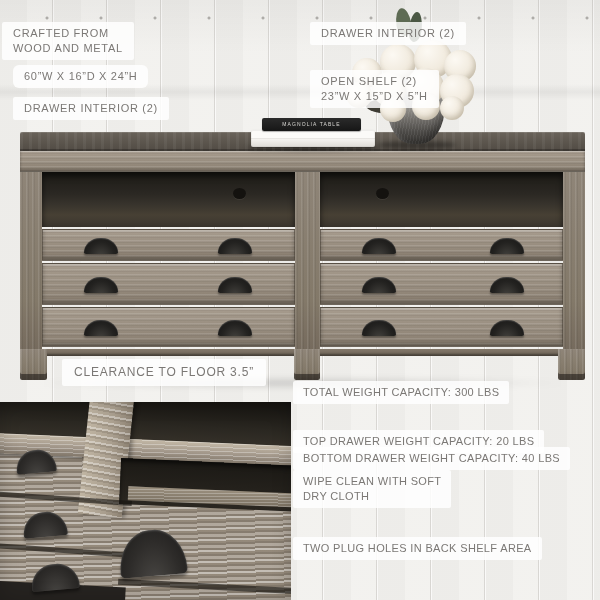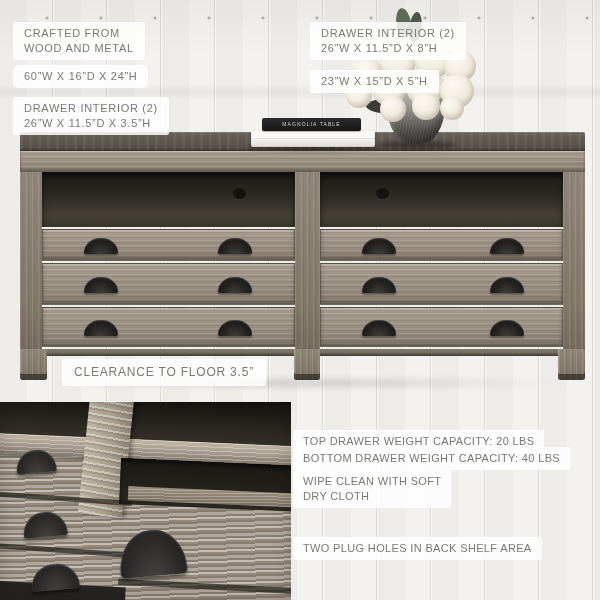--- a/index.html
+++ b/index.html
@@ -220,44 +220,46 @@
     <div class="abs cu-seam cu-seam2"></div>
     <div class="abs cu-seam cu-seam3"></div>
     <div class="abs cu-floor"></div>
     <div class="cu-pull cu-p1"></div>
     <div class="cu-pull cu-p2"></div>
     <div class="cu-pull cu-p3"></div>
     <div class="cu-pull cu-pbig"></div>
     <div class="abs cu-vignette"></div>
   </div>
 
-  <div class="label" style="left:13px;top:22px;">
+  <div class="label" style="left:2px;top:22px;">
     <span class="ln">CRAFTED FROM</span>
     <span class="ln">WOOD AND METAL</span>
   </div>
   <div class="label" style="left:13px;top:65px;border-radius:6px;">
     <span class="ln">60”W X 16”D X 24”H</span>
   </div>
   <div class="label" style="left:13px;top:97px;">
     <span class="ln">DRAWER INTERIOR (2)</span>
-    <span class="ln">26”W X 11.5”D X 3.5”H</span>
   </div>
 
   <div class="label" style="left:310px;top:22px;">
     <span class="ln">DRAWER INTERIOR (2)</span>
-    <span class="ln">26”W X 11.5”D X 8”H</span>
   </div>
   <div class="label" style="left:310px;top:70px;">
+    <span class="ln">OPEN SHELF (2)</span>
     <span class="ln">23”W X 15”D X 5”H</span>
   </div>
 
   <div class="label clearance">
     <span class="ln">CLEARANCE TO FLOOR 3.5”</span>
   </div>
 
+  <div class="label spec-row" style="left:293px;top:381px;">
+    <span class="ln">TOTAL WEIGHT CAPACITY: 300 LBS</span>
+  </div>
   <div class="label spec-row" style="left:293px;top:430px;">
     <span class="ln">TOP DRAWER WEIGHT CAPACITY: 20 LBS</span>
   </div>
   <div class="label spec-row" style="left:293px;top:447px;">
     <span class="ln">BOTTOM DRAWER WEIGHT CAPACITY: 40 LBS</span>
   </div>
   <div class="label spec-row" style="left:293px;top:470px;">
     <span class="ln">WIPE CLEAN WITH SOFT</span>
     <span class="ln">DRY CLOTH</span>
   </div>

